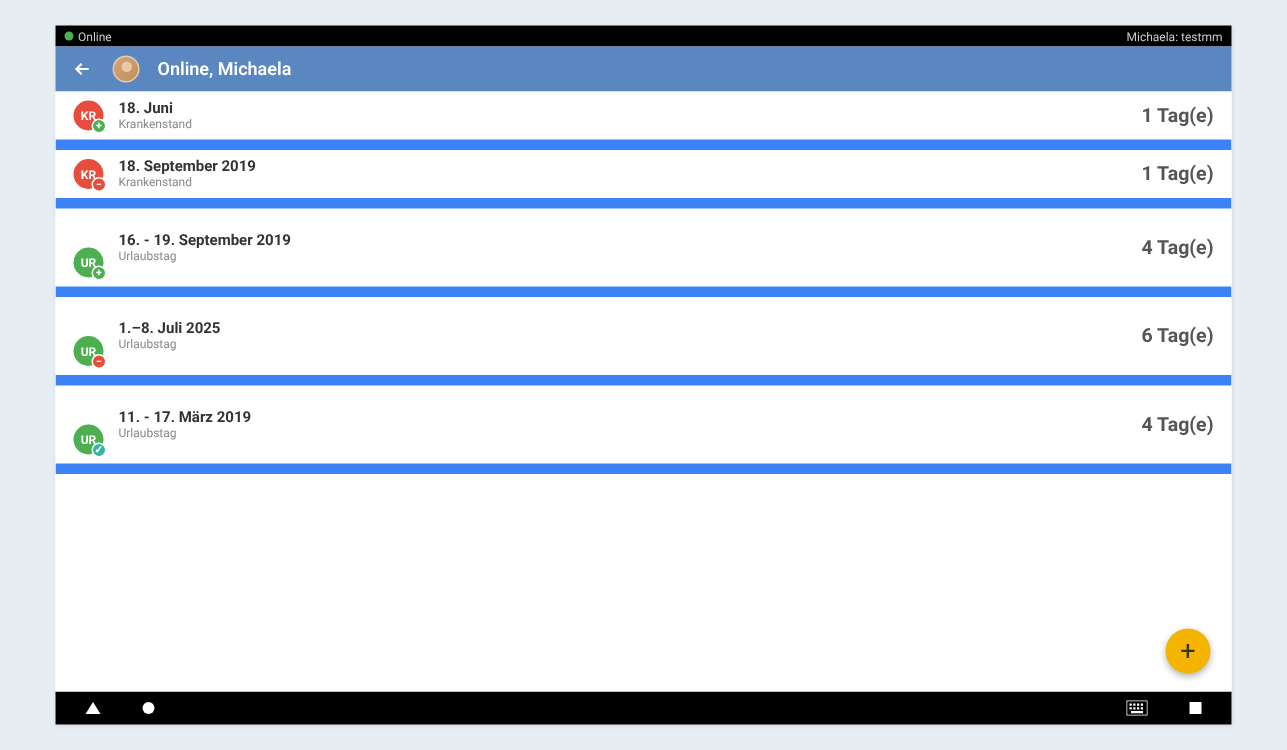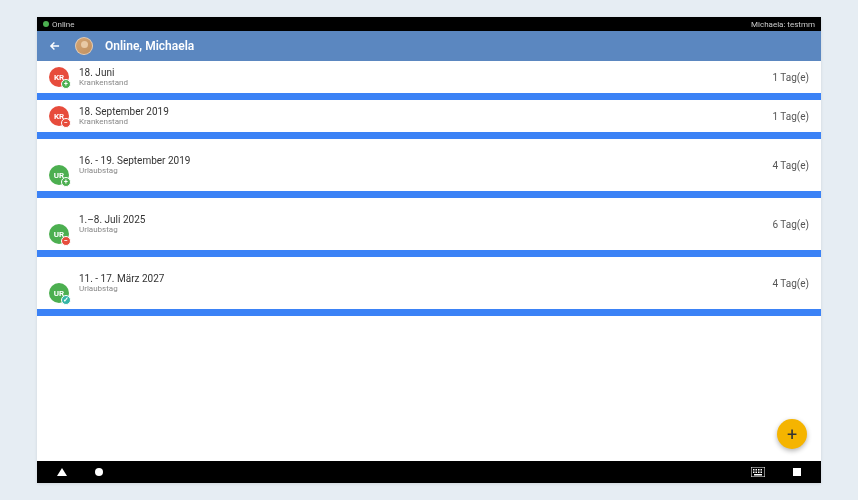--- a/index.html
+++ b/index.html
@@ -72,23 +72,23 @@
       flex-shrink: 0;
     }
     .row-icon-badge {
       position: absolute;
       bottom: -2px; right: -2px;
       width: 10px; height: 10px; border-radius: 50%;
       border: 1px solid #fff;
       display: flex; align-items: center; justify-content: center;
     }
     .row-text { flex: 1; display: flex; flex-direction: column; }
-    .row-date { font-size: 10px; color: #333; font-weight: 400; }
+    .row-date { font-size: 10px; color: #333; font-weight: 700; }
     .row-type { font-size: 8px; color: #888; }
-    .row-days { font-size: 10px; color: #555; }
+    .row-days { font-size: 13px; color: #555; font-weight: bold; }
     .fab {
       position: absolute;
       width: 30px; height: 30px; border-radius: 50%;
       background: #f5b400;
       display: flex; align-items: center; justify-content: center;
       font-size: 18px; color: #333;
       box-shadow: 0 2px 5px rgba(0,0,0,0.3);
       cursor: pointer;
     }
     .content-wrap { position: relative; flex: 1; display: flex; flex-direction: column; }
@@ -169,21 +169,21 @@
           <div class="row-icon ic-green">UR<div class="row-icon-badge badge-red" style="font-size: 7px; color: rgb(255, 255, 255);">−</div></div>
           <div class="row-text">
             <div class="row-date">1.–8. Juli 2025</div>
             <div class="row-type">Urlaubstag</div>
           </div>
           <div class="row-days">6 Tag(e)</div>
         </div>
         <div class="row">
           <div class="row-icon ic-green">UR<div class="row-icon-badge badge-teal" style="font-size: 7px; color: rgb(255, 255, 255);">✓</div></div>
           <div class="row-text">
-            <div class="row-date">11. - 17. März 2027</div>
+            <div class="row-date">11. - 17. März 2019</div>
             <div class="row-type">Urlaubstag</div>
           </div>
           <div class="row-days">4 Tag(e)</div>
         </div>
       </div>
     <div class="fab" style="bottom:12px; right:14px;">
       <span>+</span>
     </div>
   </div>
 

